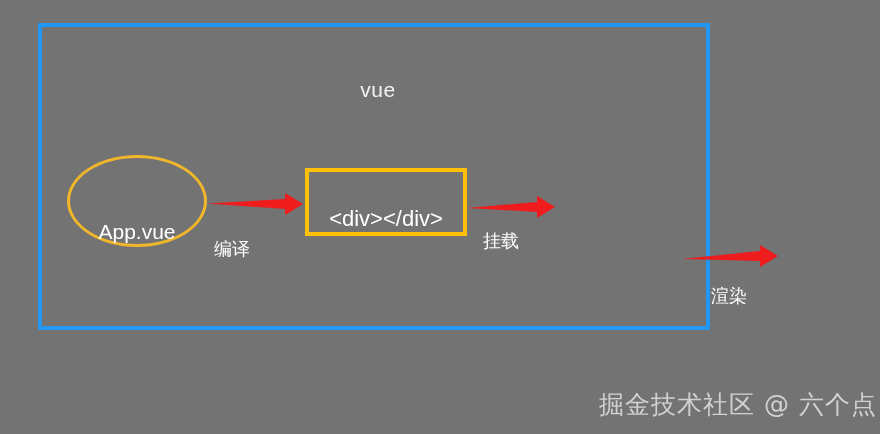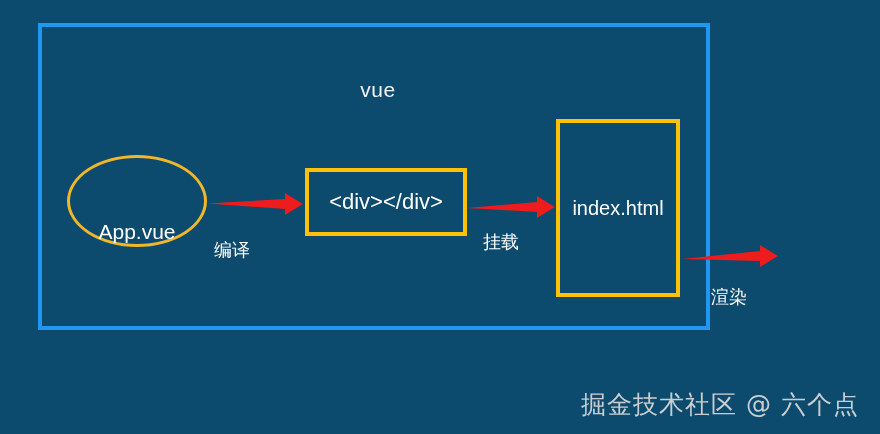--- a/index.html
+++ b/index.html
@@ -13,21 +13,21 @@
     position: relative;
     overflow: hidden;
     font-family: "Liberation Sans", "DejaVu Sans", sans-serif;
   }
 
   #canvas {
     position: absolute;
     left: 0; top: 0;
     width: 880px;
     height: 434px;
-    background: #0c4a6e;
+    background: #737373;
   }
 
   
   .vue-container {
     position: absolute;
     left: 38px;
     top: 23px;
     width: 672px;
     height: 307px;
     border: 4px solid #2196f3;
@@ -63,21 +63,21 @@
     color: #ffffff;
     font-size: 21px;
   }
 
   
   .rect-node {
     position: absolute;
     border: 4px solid #ffc107;
     box-sizing: border-box;
     display: flex;
-    align-items: center;
+    align-items: flex-end;
     justify-content: center;
     color: #ffffff;
     font-size: 22px;
     background: transparent;
   }
   .node-div {
     left: 305px;
     top: 168px;
     width: 162px;
     height: 68px;
@@ -97,32 +97,32 @@
   }
   .arrow-1 { left: 207px; top: 190px; }
   .arrow-2 { left: 467px; top: 193px; }
   .arrow-3 { left: 682px; top: 242px; }
 
   
   .edge-label {
     position: absolute;
     color: #ffffff;
     font-size: 18px;
-    font-family: Liberation Sans, sans-serif;
+    font-family: Liberation Mono, monospace;
     white-space: nowrap;
     line-height: 1;
   }
   .label-compile { left: 214px; top: 241px; }
   .label-mount   { left: 483px; top: 233px; }
   .label-render  { left: 711px; top: 288px; }
 
   
   .watermark {
     position: absolute;
-    right: 21px;
+    right: 3px;
     bottom: 13px;
     color: #d9d9d9;
     font-size: 25px;
     font-family: "DejaVu Sans", "Liberation Sans", sans-serif;
     letter-spacing: 1px;
     white-space: nowrap;
     opacity: 0.93;
   }
 </style>
 </head>
@@ -135,23 +135,20 @@
   </div>
 
   <div class="ellipse-node">
     <span>App.vue</span>
   </div>
 
   <div class="rect-node node-div">
     <span>&lt;div&gt;&lt;/div&gt;</span>
   </div>
 
-  <div class="rect-node node-index">
-    <span>index.html</span>
-  </div>
 
   <svg class="arrow arrow-1" width="104" height="26">
     <polygon points="0,13.5 78,9 78,3 96,14 78,25 78,19" fill="#ee1c1c"></polygon>
   </svg>
 
   <svg class="arrow arrow-2" width="96" height="26">
     <polygon points="0,15 70,9 70,3 88,14 70,25 70,19" fill="#ee1c1c"></polygon>
   </svg>
 
   <svg class="arrow arrow-3" width="104" height="26">

